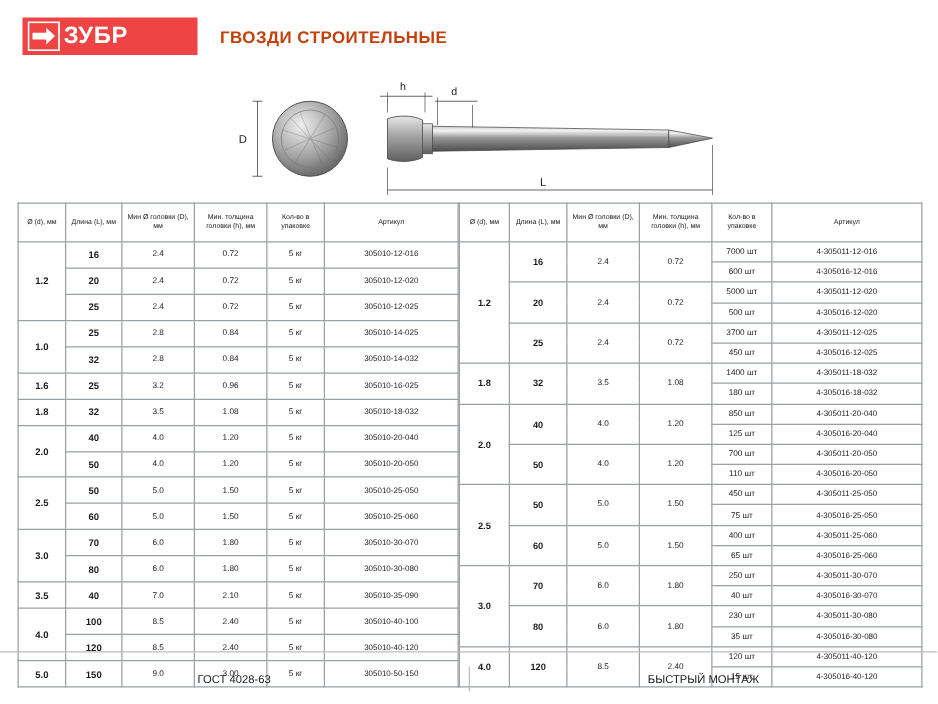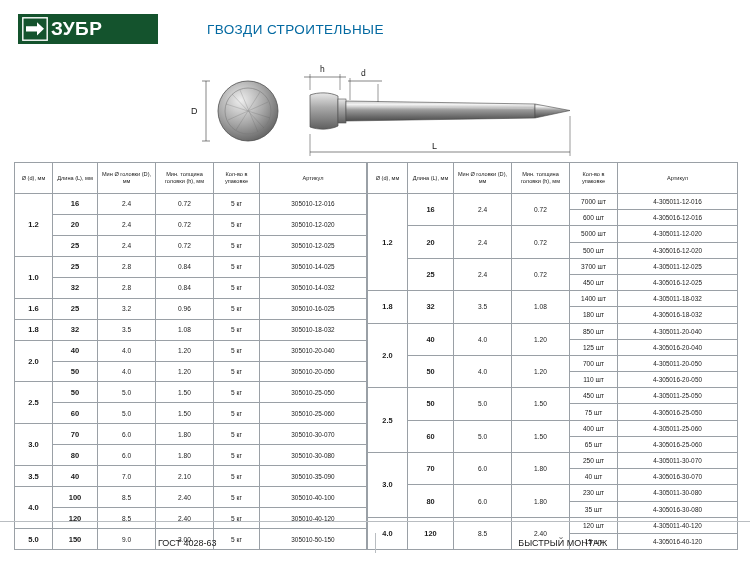--- a/index.html
+++ b/index.html
@@ -27,45 +27,45 @@
     display: flex;
     align-items: center;
     padding: 14px 0 0 18px;
     height: 44px;
     box-sizing: border-box;
   }
   .logo {
     position: relative;
     width: 140px;
     height: 30px;
-    background: #14532d;
+    background: #ef4444;
     display: flex;
     align-items: center;
     box-sizing: border-box;
     padding-left: 4px;
   }
   .logo-arrow {
     width: 26px;
     height: 24px;
     margin-right: 3px;
     flex: none;
   }
   .logo-text {
     color: #ffffff;
     font-weight: bold;
     font-size: 19px;
     letter-spacing: 0.5px;
     font-family: "Liberation Sans", sans-serif;
   }
   .header-title {
-    margin-left: 49px;
+    margin-left: 18px;
     font-size: 13.5px;
-    font-weight: normal;
+    font-weight: bold;
     letter-spacing: 0.4px;
-    color: #0369a1;
+    color: #c2410c;
   }
 
   
   .illustration {
     position: relative;
     width: 750px;
     height: 118px;
   }
   .illustration svg {
     position: absolute;

